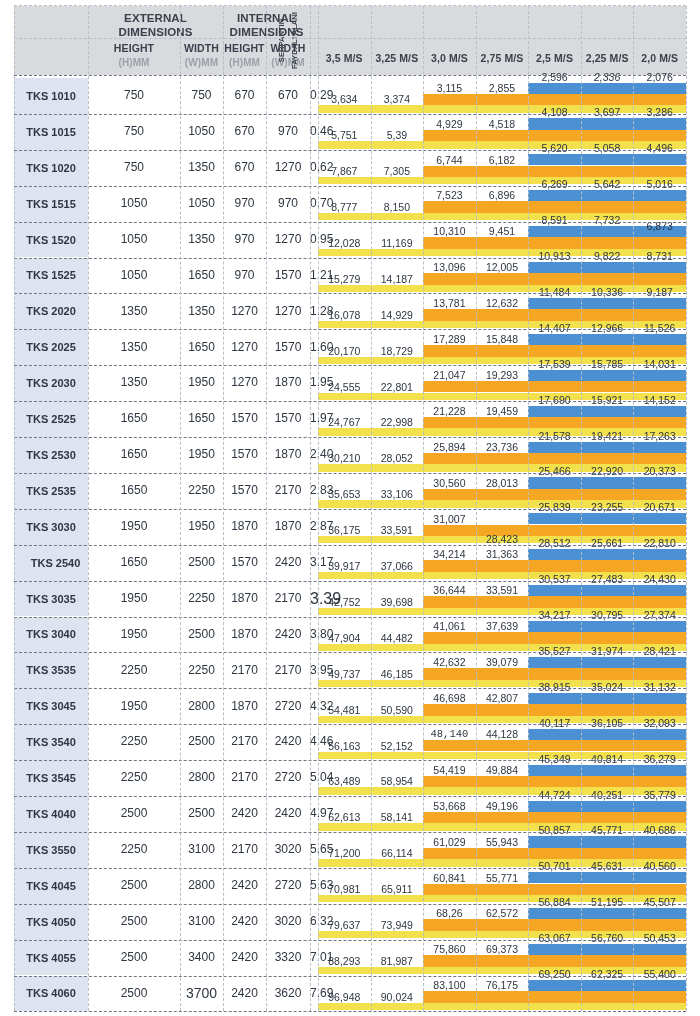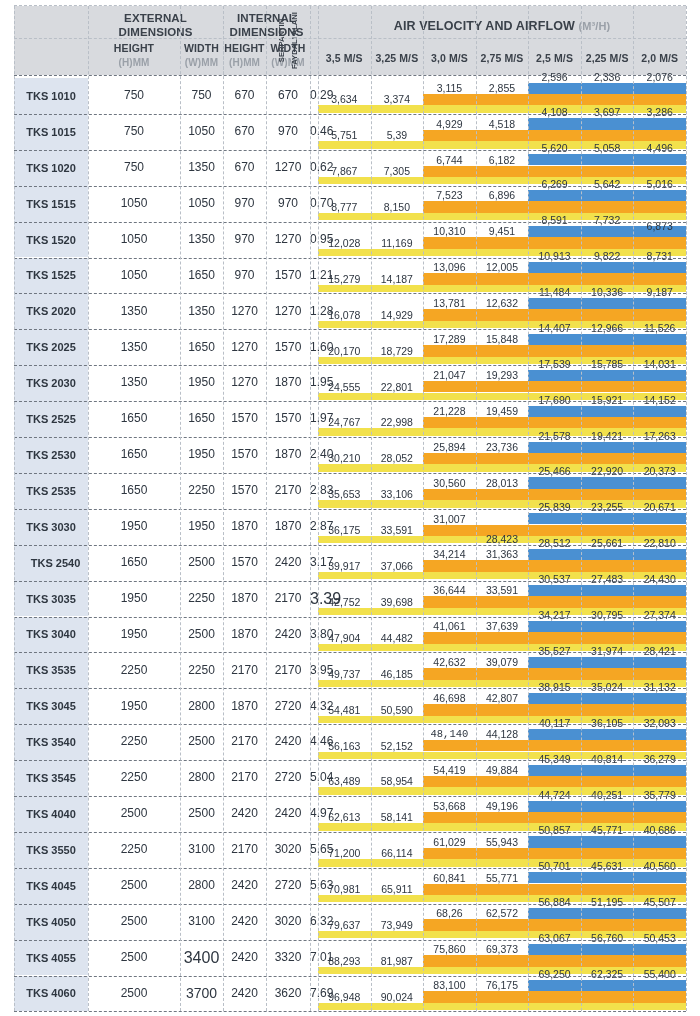--- a/index.html
+++ b/index.html
@@ -100,23 +100,20 @@
 </head>
 <body>
 
 <div id="table-root">
     <div class="hdr-bg" style="left:14px;top:6px;width:672px;height:69px;background:#d8dade;"></div>
     <div class="hdr-txt hdr-main" style="left:88px;top:8px;width:135px;height:34px;">
       <span style="line-height:1.25">EXTERNAL<br>DIMENSIONS</span>
     </div>
     <div class="hdr-txt hdr-main" style="left:223px;top:8px;width:87px;height:34px;">
       <span style="line-height:1.25">INTERNAL<br>DIMENSIONS</span>
-    </div>
-    <div class="hdr-txt hdr-big" style="left:318px;top:6px;width:368px;height:40px;">
-      <span>AIR VELOCITY AND AIRFLOW <span class="u">(M³/H)</span></span>
     </div>
     <div class="hdr-txt hdr-sub" style="left:88px;top:41px;width:92px;height:14px;">HEIGHT</div>
     <div class="hdr-txt hdr-unit" style="left:88px;top:55px;width:92px;height:14px;">(H)MM</div>
     <div class="hdr-txt hdr-sub" style="left:180px;top:41px;width:43px;height:14px;">WIDTH</div>
     <div class="hdr-txt hdr-unit" style="left:180px;top:55px;width:43px;height:14px;">(W)MM</div>
     <div class="hdr-txt hdr-sub" style="left:223px;top:41px;width:43px;height:14px;">HEIGHT</div>
     <div class="hdr-txt hdr-unit" style="left:223px;top:55px;width:43px;height:14px;">(H)MM</div>
     <div class="hdr-txt hdr-sub" style="left:266px;top:41px;width:44px;height:14px;">WIDTH</div>
     <div class="hdr-txt hdr-unit" style="left:266px;top:55px;width:44px;height:14px;">(W)MM</div>
     <div class="rot" style="left: 266px; top: 6px; width: 44px; height: 69px; display: block;">
@@ -138,21 +135,21 @@
     <div class="cell" style="left:88px;top:78px;width:92px;height:35.9px;font-size:12px;">750</div>
     <div class="cell" style="left:180px;top:78px;width:43px;height:35.9px;font-size:12px;">750</div>
     <div class="cell" style="left:223px;top:78px;width:43px;height:35.9px;font-size:12px;">670</div>
     <div class="cell" style="left:266px;top:78px;width:44px;height:35.9px;font-size:12px;">670</div>
     <div class="cell" style="left:310px;top:78px;width:NaNpx;height:35.9px;font-size:12px;">0.29</div>
     <div class="af" style="left:318px;top:93.3px;width:52.57142857142857px;height:12px;">3,634</div>
     <div class="af" style="left:370.57142857142856px;top:93.3px;width:52.57142857142857px;height:12px;">3,374</div>
     <div class="af" style="left:423.1428571428571px;top:81.7px;width:52.57142857142857px;height:12px;">3,115</div>
     <div class="af" style="left:475.7142857142857px;top:81.7px;width:52.57142857142857px;height:12px;">2,855</div>
     <div class="af" style="left:528.2857142857142px;top:70.5px;width:52.57142857142857px;height:12px;">2,596</div>
-    <div class="af" style="left:580.8571428571429px;top:70.5px;width:52.57142857142857px;height:12px;">2,336</div>
+    <div class="af" style="left:580.8571428571429px;top:70.5px;width:52.57142857142857px;height:12px;font-style:italic;">2,336</div>
     <div class="af" style="left:633.4285714285714px;top:70.5px;width:52.57142857142857px;height:12px;">2,076</div>
     <div class="pc-tint" style="left:14px;top:113.9px;width:74px;height:35.9px;background:#dde4ef;"></div>
     <div class="bar" style="left:318px;top:141.20000000000002px;width:368px;height:7.4px;background:#f2e14c;"></div>
     <div class="bar" style="left:423.1428571428571px;top:129.60000000000002px;width:262.8571428571429px;height:11.6px;background:#f5a623;"></div>
     <div class="bar" style="left:528.2857142857142px;top:118.40000000000002px;width:157.71428571428578px;height:11.2px;background:#4a90d2;"></div>
     <div class="pc-label" style="left:14px;top:113.9px;width:74px;height:35.9px;">TKS 1015</div>
     <div class="cell" style="left:88px;top:113.9px;width:92px;height:35.9px;font-size:12px;">750</div>
     <div class="cell" style="left:180px;top:113.9px;width:43px;height:35.9px;font-size:12px;">1050</div>
     <div class="cell" style="left:223px;top:113.9px;width:43px;height:35.9px;font-size:12px;">670</div>
     <div class="cell" style="left:266px;top:113.9px;width:44px;height:35.9px;font-size:12px;">970</div>
@@ -537,21 +534,21 @@
     <div class="af" style="left:475.7142857142857px;top:907.3999999999999px;width:52.57142857142857px;height:12px;">62,572</div>
     <div class="af" style="left:528.2857142857142px;top:896.1999999999998px;width:52.57142857142857px;height:12px;">56,884</div>
     <div class="af" style="left:580.8571428571429px;top:896.1999999999998px;width:52.57142857142857px;height:12px;">51,195</div>
     <div class="af" style="left:633.4285714285714px;top:896.1999999999998px;width:52.57142857142857px;height:12px;">45,507</div>
     <div class="pc-tint" style="left:14px;top:939.5999999999999px;width:74px;height:35.9px;background:#dde4ef;"></div>
     <div class="bar" style="left:318px;top:966.8999999999999px;width:368px;height:7.4px;background:#f2e14c;"></div>
     <div class="bar" style="left:423.1428571428571px;top:955.2999999999998px;width:262.8571428571429px;height:11.6px;background:#f5a623;"></div>
     <div class="bar" style="left:528.2857142857142px;top:944.0999999999998px;width:157.71428571428578px;height:11.2px;background:#4a90d2;"></div>
     <div class="pc-label" style="left:14px;top:939.5999999999999px;width:74px;height:35.9px;">TKS 4055</div>
     <div class="cell" style="left:88px;top:939.5999999999999px;width:92px;height:35.9px;font-size:12px;">2500</div>
-    <div class="cell" style="left:180px;top:939.5999999999999px;width:43px;height:35.9px;font-size:16px;">3400</div>
+    <div class="cell" style="left:180px;top:939.5999999999999px;width:43px;height:35.9px;font-size:12px;">3400</div>
     <div class="cell" style="left:223px;top:939.5999999999999px;width:43px;height:35.9px;font-size:12px;">2420</div>
     <div class="cell" style="left:266px;top:939.5999999999999px;width:44px;height:35.9px;font-size:12px;">3320</div>
     <div class="cell" style="left:310px;top:939.5999999999999px;width:NaNpx;height:35.9px;font-size:12px;">7.01</div>
     <div class="af" style="left:318px;top:954.8999999999999px;width:52.57142857142857px;height:12px;">88,293</div>
     <div class="af" style="left:370.57142857142856px;top:954.8999999999999px;width:52.57142857142857px;height:12px;">81,987</div>
     <div class="af" style="left:423.1428571428571px;top:943.2999999999998px;width:52.57142857142857px;height:12px;">75,860</div>
     <div class="af" style="left:475.7142857142857px;top:943.2999999999998px;width:52.57142857142857px;height:12px;">69,373</div>
     <div class="af" style="left:528.2857142857142px;top:932.0999999999998px;width:52.57142857142857px;height:12px;">63,067</div>
     <div class="af" style="left:580.8571428571429px;top:932.0999999999998px;width:52.57142857142857px;height:12px;">56,760</div>
     <div class="af" style="left:633.4285714285714px;top:932.0999999999998px;width:52.57142857142857px;height:12px;">50,453</div>

